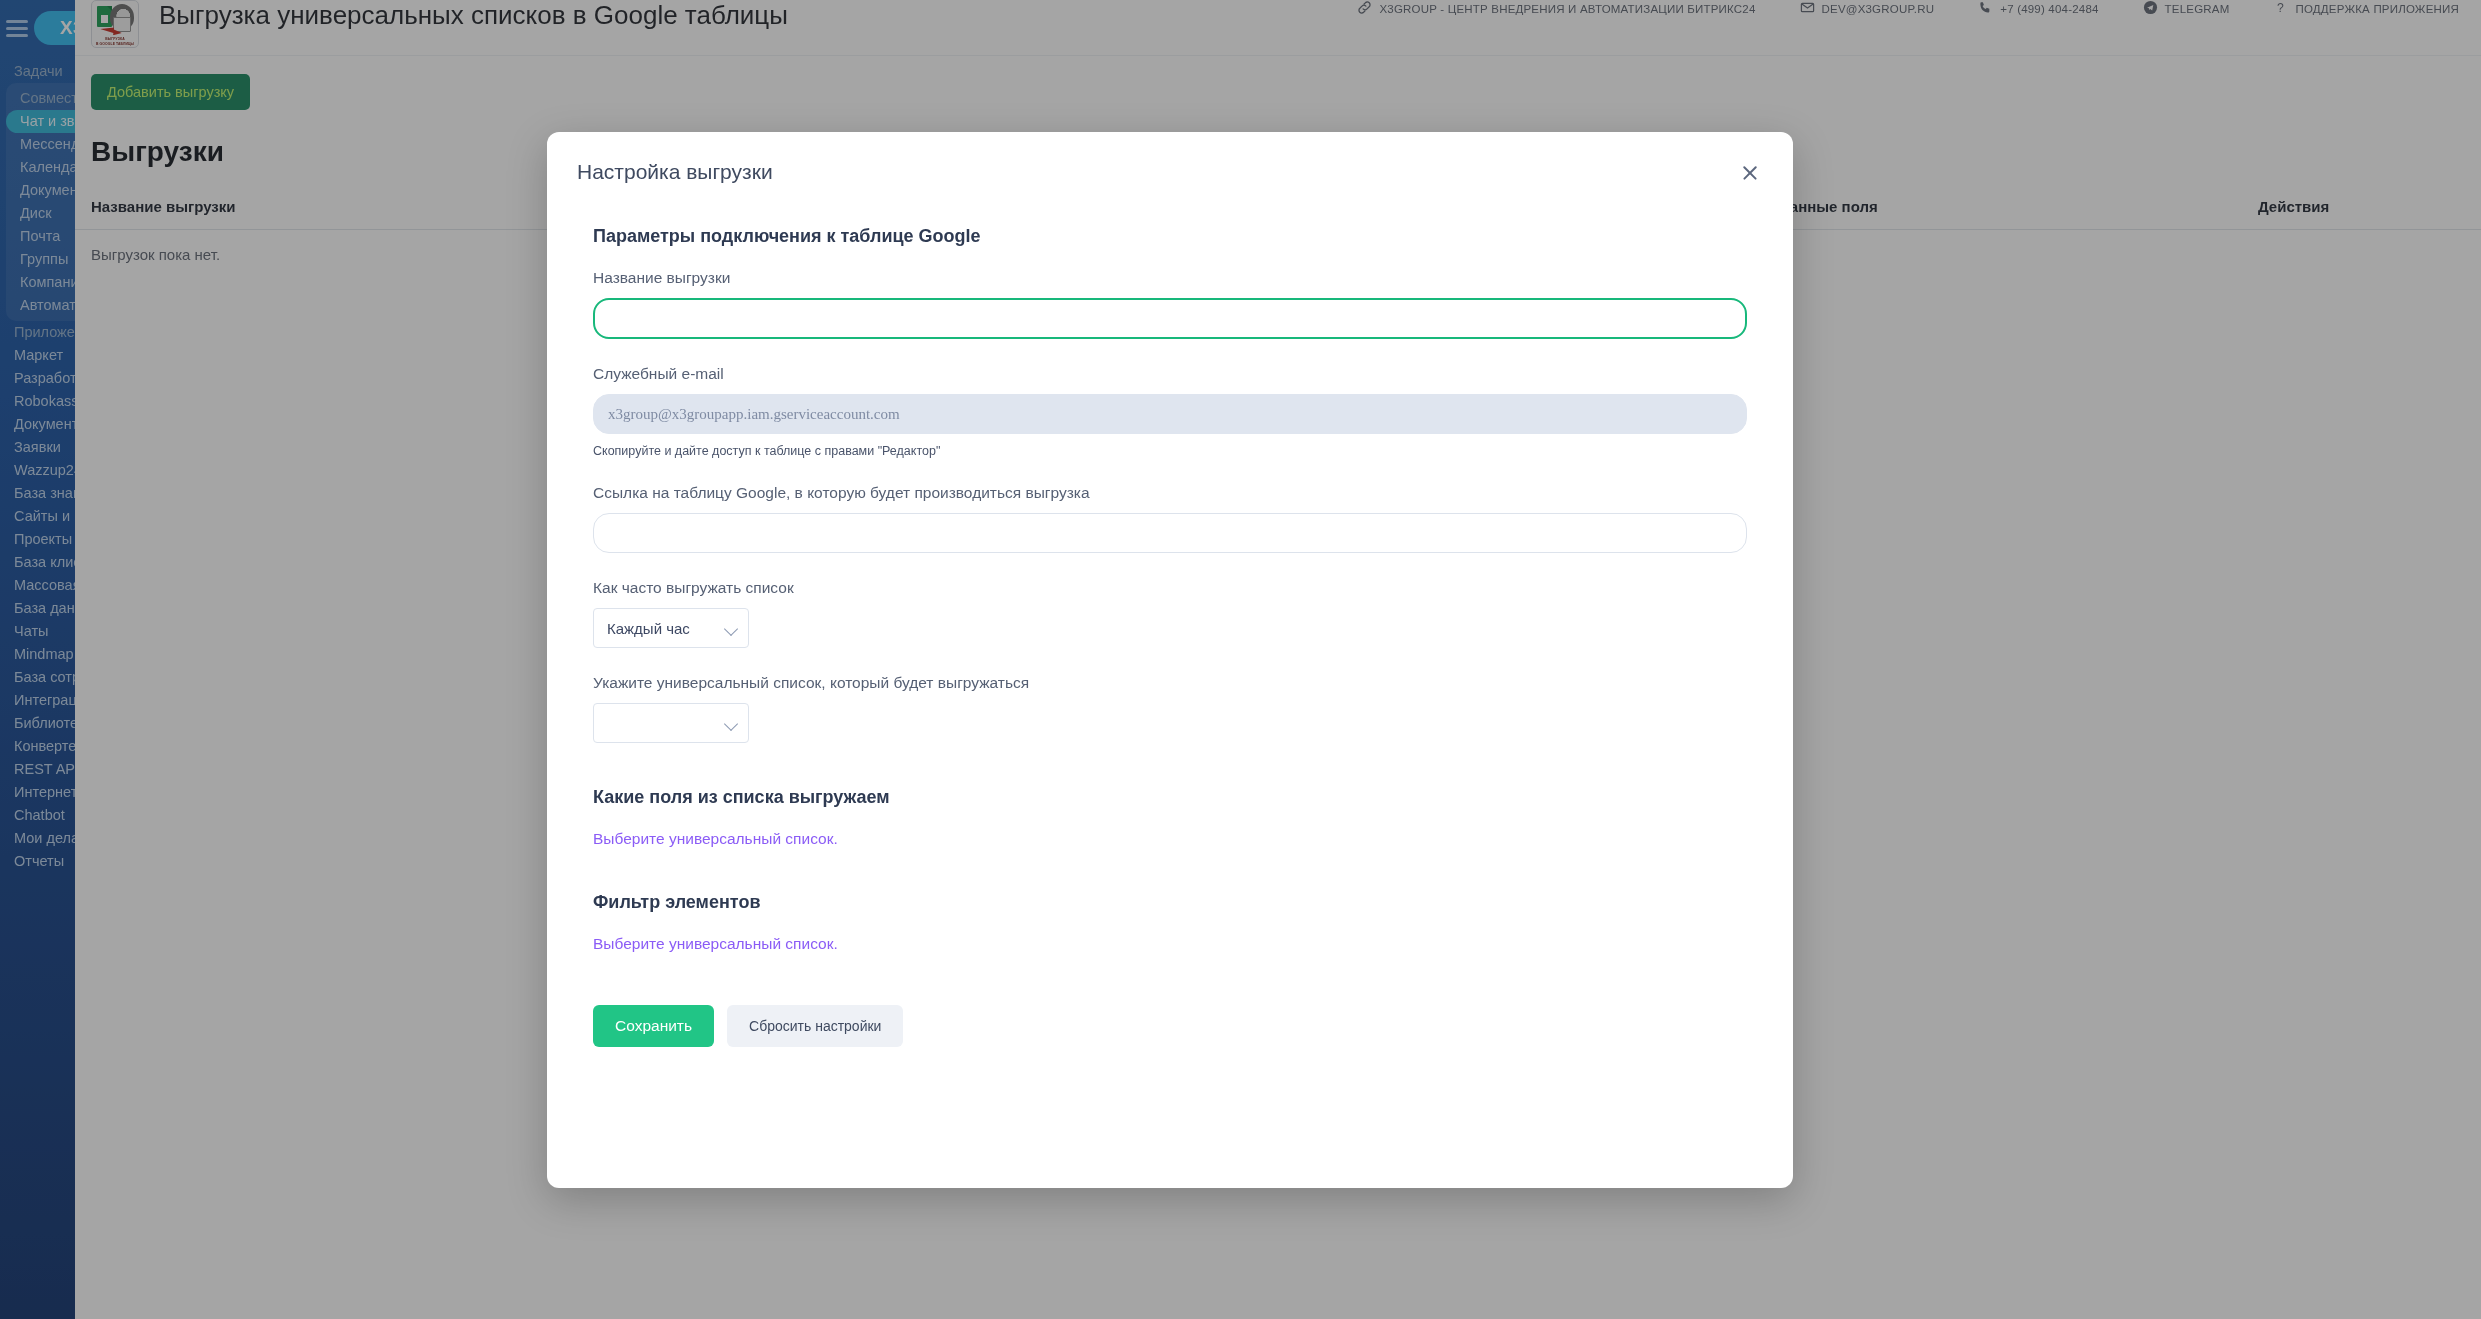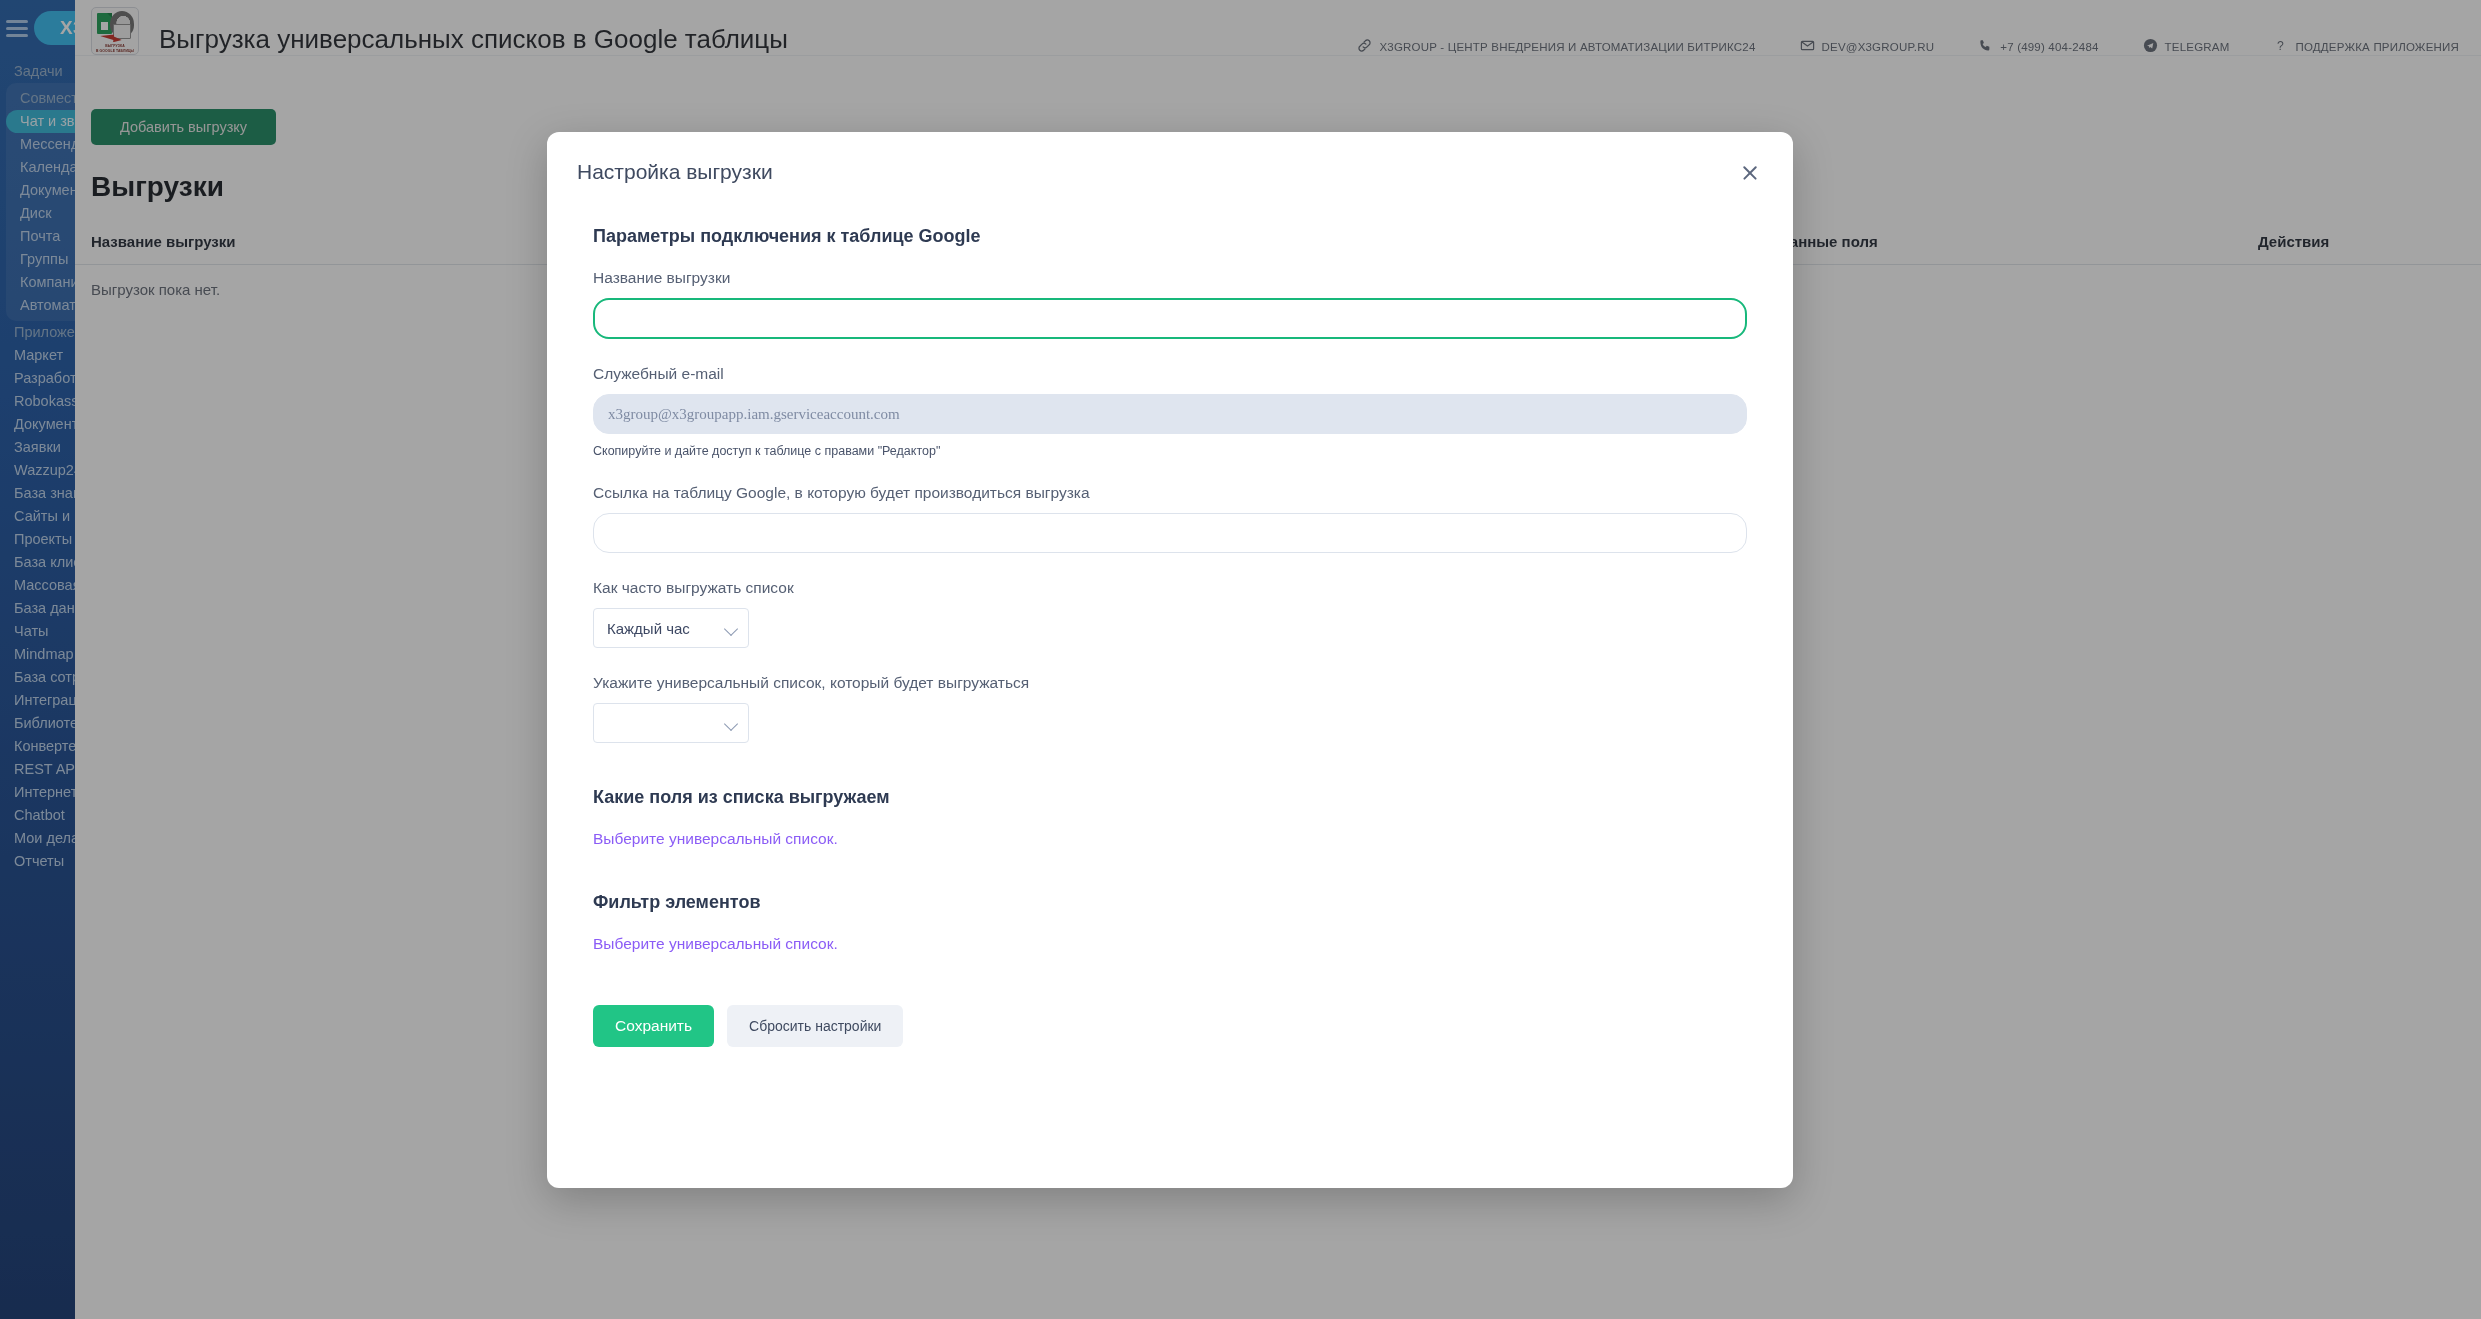--- a/index.html
+++ b/index.html
@@ -48,21 +48,21 @@
   }
 
   
   .app-frame {
     position: absolute; left: 75px; top: 0;
     width: 2406px; height: 1319px;
     background: #ffffff;
   }
   .app-header {
     position: relative; height: 56px;
-    display: flex; align-items: flex-end;
+    display: flex; align-items: flex-start;
     padding-left: 16px;
     border-bottom: 1px solid #eef1f5;
     background: #ffffff;
   }
   .app-logo {
     width: 48px; height: 48px; flex: 0 0 48px;
     border: 1px solid #d6dae0; border-radius: 5px;
     background: #fbfbfb; position: relative; overflow: hidden;
   }
   .logo-sheet {
@@ -113,23 +113,23 @@
     font-size: 11.5px; color: #5d6470; letter-spacing: .2px;
     text-transform: uppercase; white-space: nowrap;
   }
   .hlink svg { flex: 0 0 auto; }
 
   
   .page-body { padding: 18px 0 0 0; }
   .btn-add {
     margin-left: 16px;
     display: inline-block;
-    background: #14845a; color: #e5e5e5;
-    font-size: 14.5px; padding: 10px 29px;
-    border: none; border-radius: 5px; cursor: pointer; margin-top: 35px;
+    background: #14845a; color: #bef264;
+    font-size: 14.5px; padding: 10px 16px;
+    border: none; border-radius: 5px; cursor: pointer;
   }
   .page-title {
     margin: 26px 0 0 16px;
     font-size: 28px; font-weight: 700; color: #11161d;
   }
   .tbl { width: 100%; margin-top: 20px; border-collapse: collapse; }
   .tbl th {
     text-align: left; font-size: 15px; font-weight: 700; color: #1d2430;
     padding: 10px 16px 14px 16px;
     border-bottom: 1px solid #dfe3e8;

